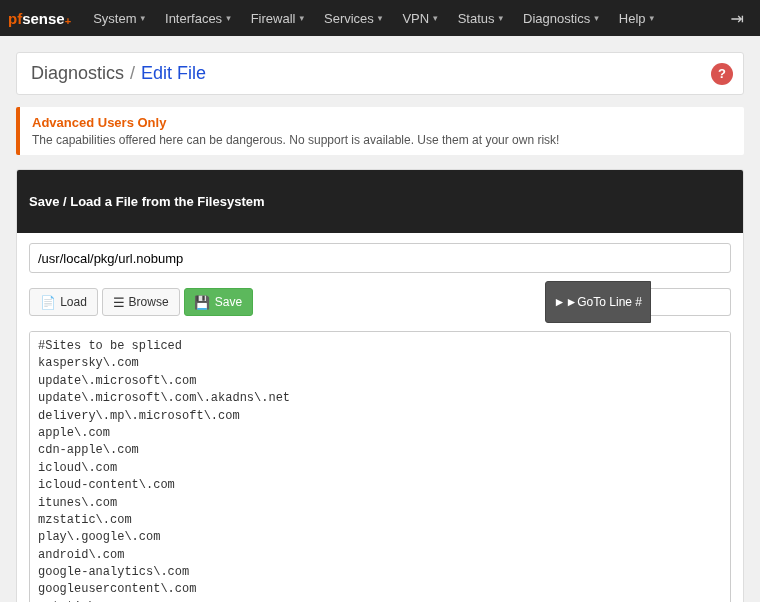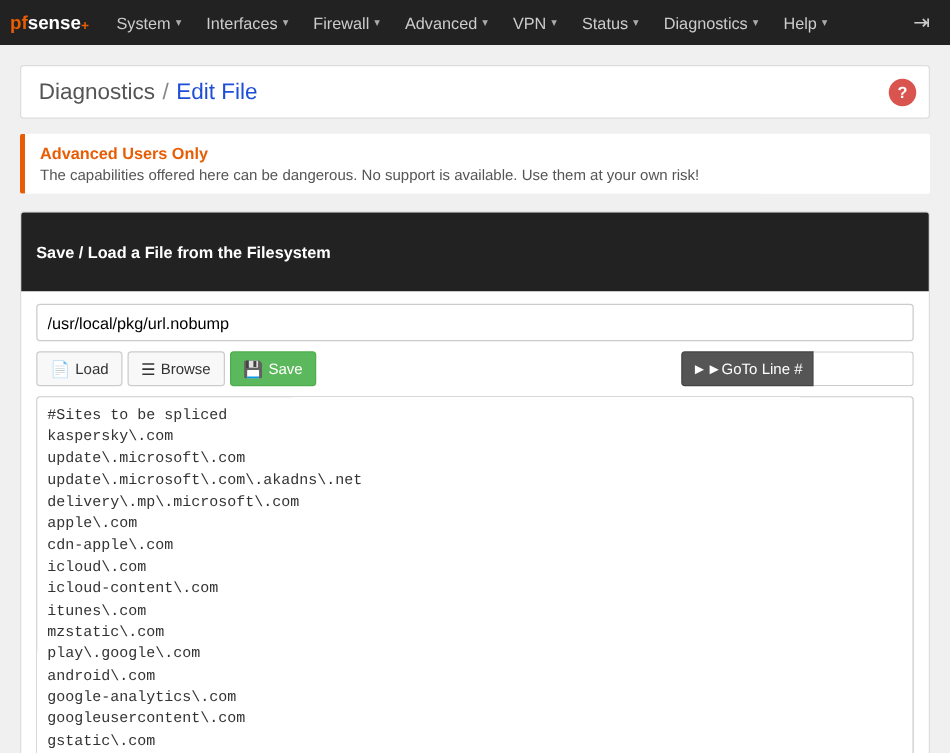--- a/index.html
+++ b/index.html
@@ -143,21 +143,21 @@
       margin-left: auto;
     }
     .goto-btn {
       background: #555;
       color: #fff;
       border: 1px solid #444;
       border-radius: 3px 0 0 3px;
       padding: 0 8px;
       font-size: 12px;
       cursor: pointer;
-      height: 28px;
+      height: 42px;
       display: flex;
       align-items: center;
     }
     .goto-input {
       width: 80px;
       height: 28px;
       border: 1px solid #ccc;
       border-left: none;
       border-radius: 0 3px 3px 0;
       padding: 4px 6px;
@@ -193,21 +193,21 @@
   </div>
   <div class="nav-item">
     <span>Interfaces</span>
     <span class="arrow">▾</span>
   </div>
   <div class="nav-item">
     <span>Firewall</span>
     <span class="arrow">▾</span>
   </div>
   <div class="nav-item">
-    <span>Advanced</span>
+    <span>Services</span>
     <span class="arrow">▾</span>
   </div>
   <div class="nav-item">
     <span>VPN</span>
     <span class="arrow">▾</span>
   </div>
   <div class="nav-item">
     <span>Status</span>
     <span class="arrow">▾</span>
   </div>

